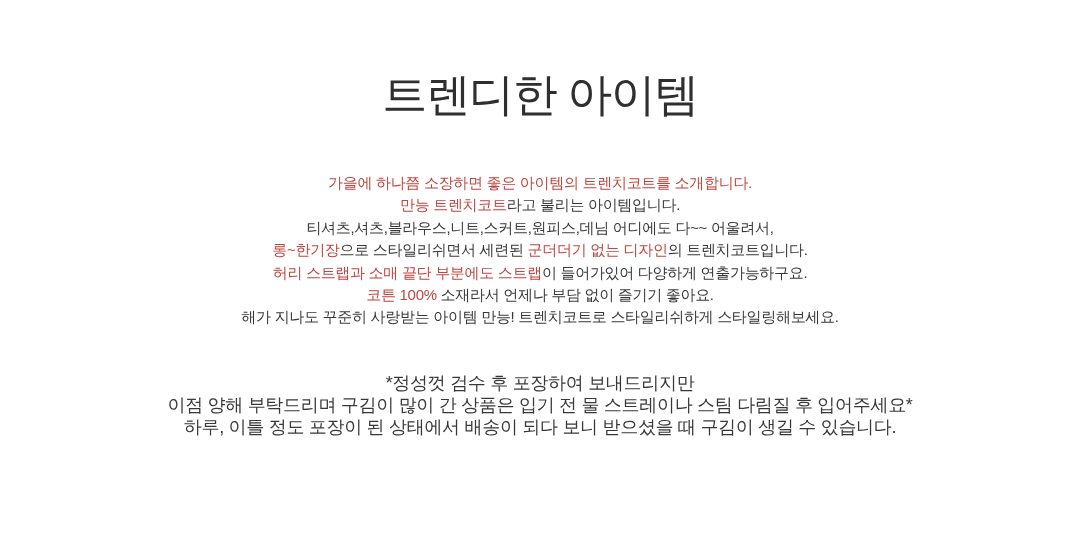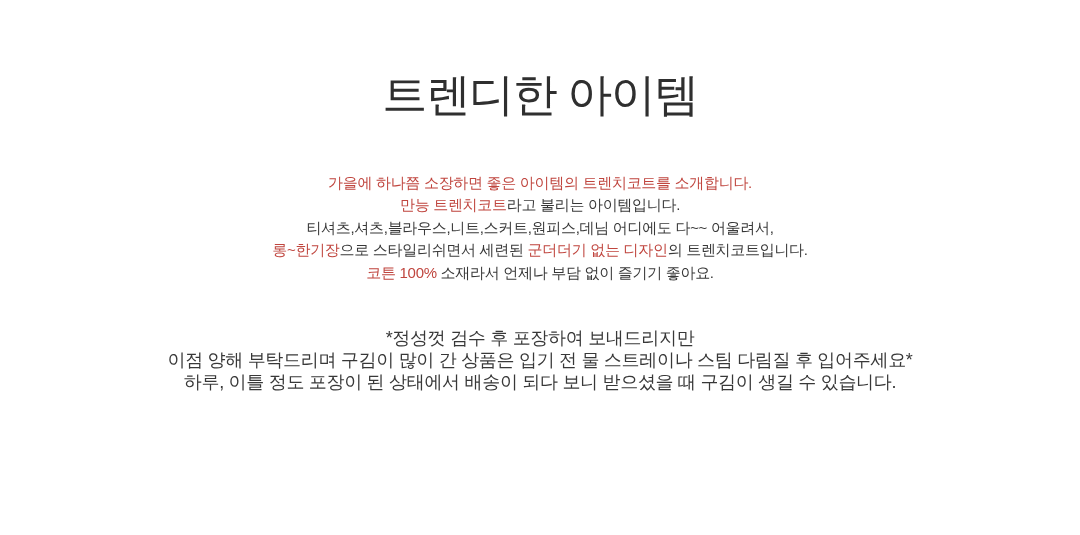--- a/index.html
+++ b/index.html
@@ -56,21 +56,23 @@
 
   <h1 class="title">
     <span class="title-line">트렌디한 아이템</span>
   </h1>
 
   <div class="desc" id="desc">
       <p class="desc-line"><span class="em">가을에 하나쯤 소장하면 좋은 아이템의 트렌치코트를 소개합니다.</span></p>
       <p class="desc-line"><span class="em">만능 트렌치코트</span><span>라고 불리는 아이템입니다.</span></p>
       <p class="desc-line"><span>티셔츠,셔츠,블라우스,니트,스커트,원피스,데님 어디에도 다~~ 어울려서,</span></p>
       <p class="desc-line"><span class="em">롱~한기장</span><span>으로 스타일리쉬면서 세련된 </span><span class="em">군더더기 없는 디자인</span><span>의 트렌치코트입니다.</span></p>
+      <p class="desc-line"><span class="em">허리 스트랩과 소매 끝단 부분에도 스트랩</span><span>이 들어가있어 다양하게 연출가능하구요.</span></p>
       <p class="desc-line"><span class="em">코튼 100% </span><span>소재라서 언제나 부담 없이 즐기기 좋아요.</span></p>
+      <p class="desc-line"><span>해가 지나도 꾸준히 사랑받는 아이템 만능! 트렌치코트로 스타일리쉬하게 스타일링해보세요.</span></p>
     </div>
 
   <div class="notice">
     <p>*정성껏 검수 후 포장하여 보내드리지만</p>
     <p>이점 양해 부탁드리며 구김이 많이 간 상품은 입기 전 물 스트레이나 스팀 다림질 후 입어주세요*</p>
     <p>하루, 이틀 정도 포장이 된 상태에서 배송이 되다 보니 받으셨을 때 구김이 생길 수 있습니다.</p>
   </div>
 
 </div>
 

